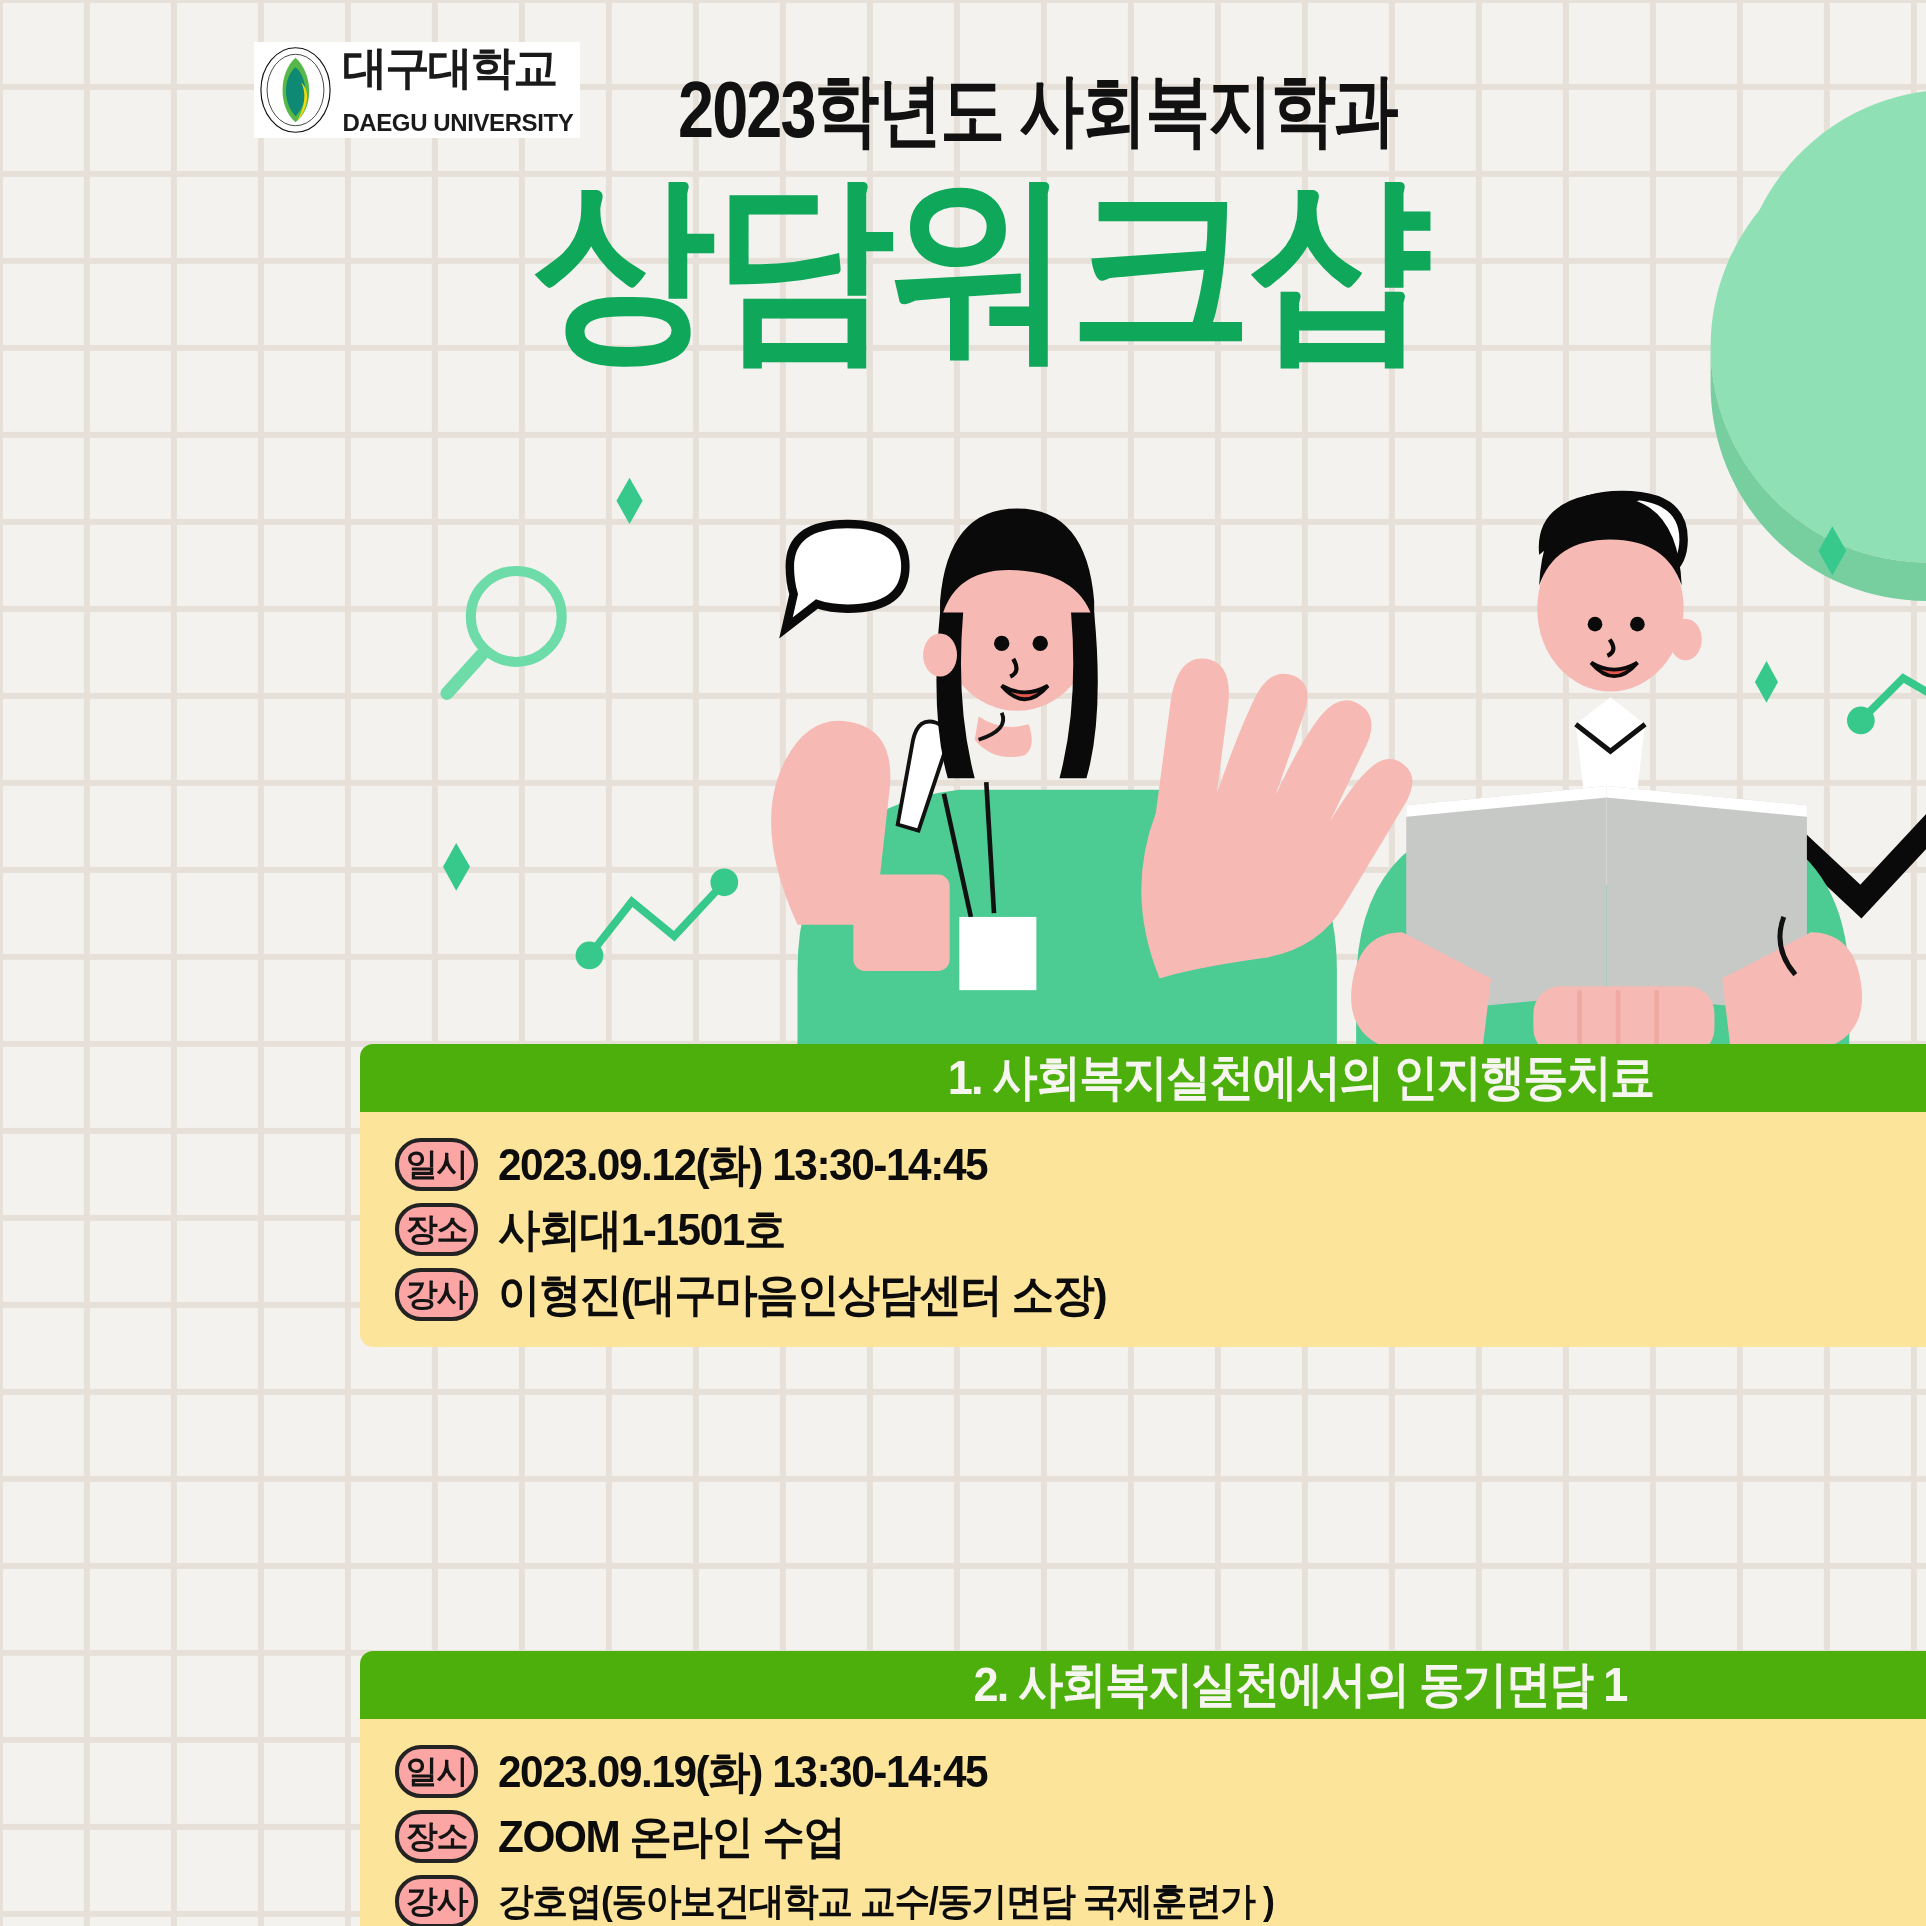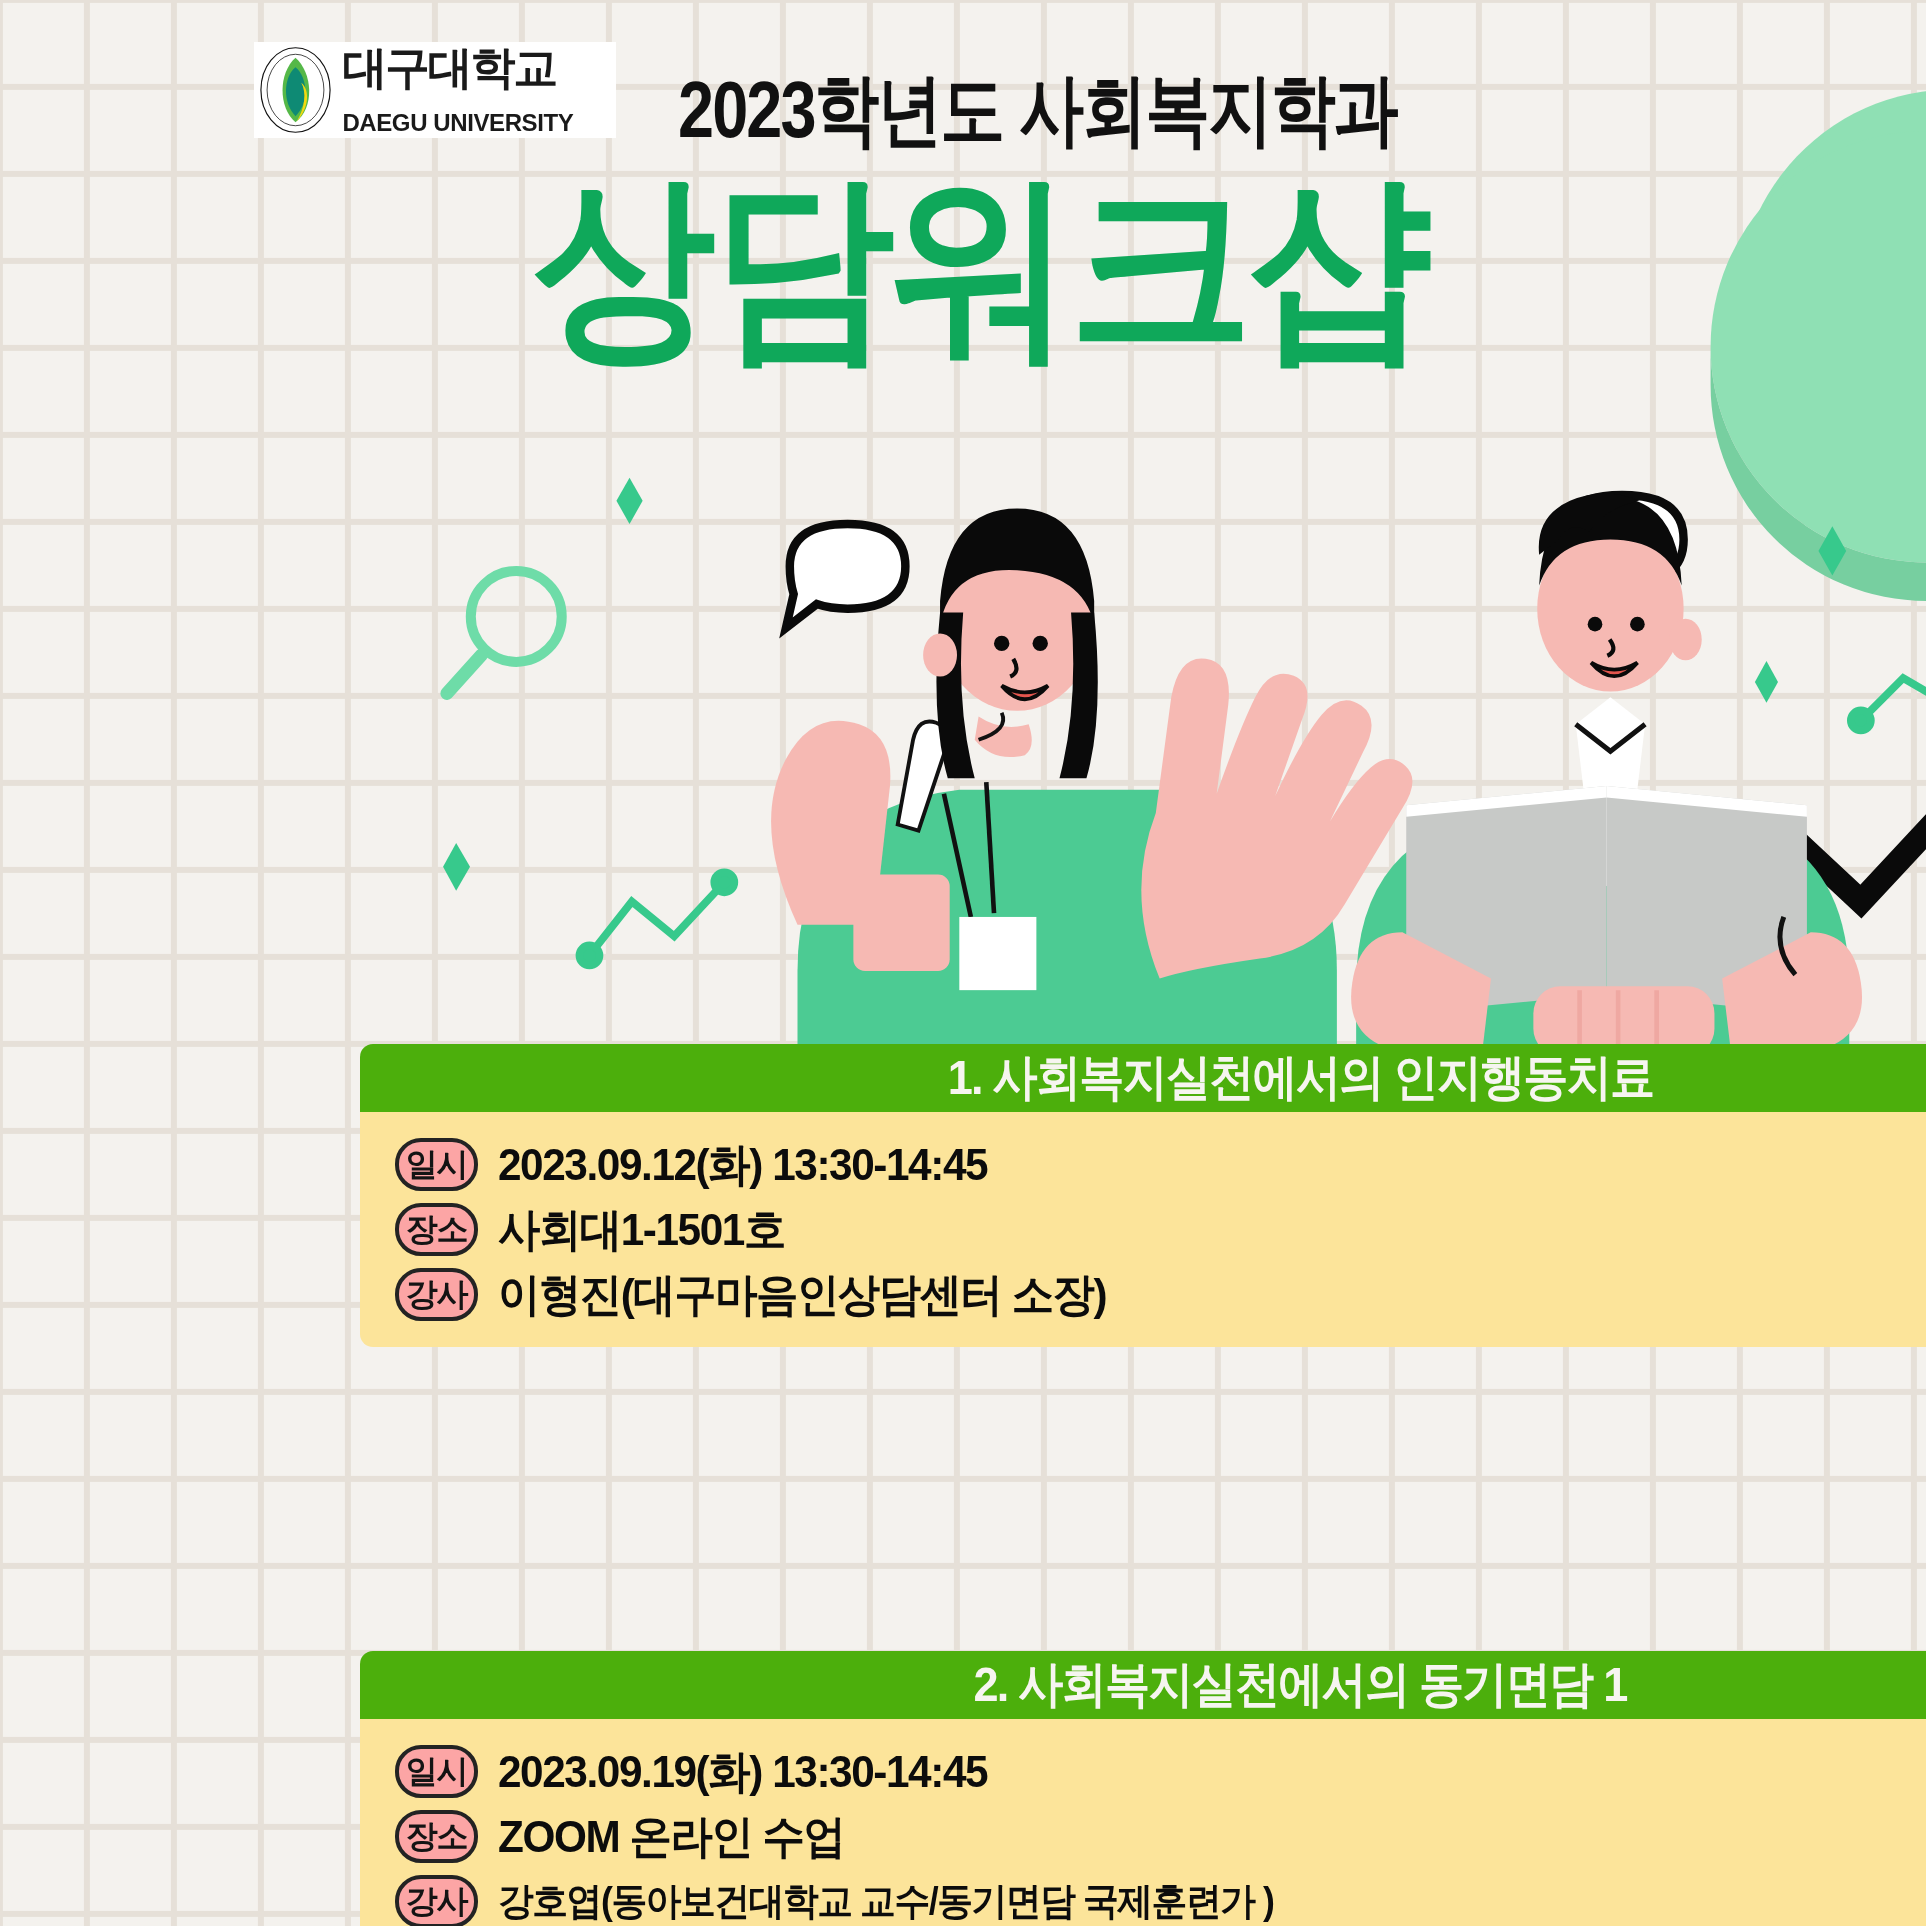--- a/index.html
+++ b/index.html
@@ -26,21 +26,21 @@
       linear-gradient(to right, #EDE8E1 0px, #EDE8E1 3.5px, transparent 3.5px),
       linear-gradient(to bottom, #EDE8E1 0px, #EDE8E1 3.5px, transparent 3.5px);
     background-size:44px 44px;
     background-position:-1.5px -1.5px;
     z-index:-1;
   }
   .layer{position:absolute;inset:0;}
 
   
   #du-logo{
-    position:absolute;left:254px;top:42px;width:362px;height:96px;
+    position:absolute;left:254px;top:42px;width:326px;height:96px;
     background:#FFFFFF;display:flex;align-items:center;gap:10px;padding:0 5.4px;
     box-sizing:border-box;
   }
   #du-seal{width:73px;height:88px;flex:0 0 auto;position:relative;}
   #du-logo-text{display:flex;flex-direction:column;justify-content:center;line-height:1;}
   #du-logo-kr{font-size:45px;font-weight:700;color:#1A1A1A;letter-spacing:-2.3px;white-space:nowrap;}
   #du-logo-en{font-size:24px;font-weight:700;color:#1A1A1A;letter-spacing:-0.4px;white-space:nowrap;margin-top:21px;}
 
   
   #headline{

